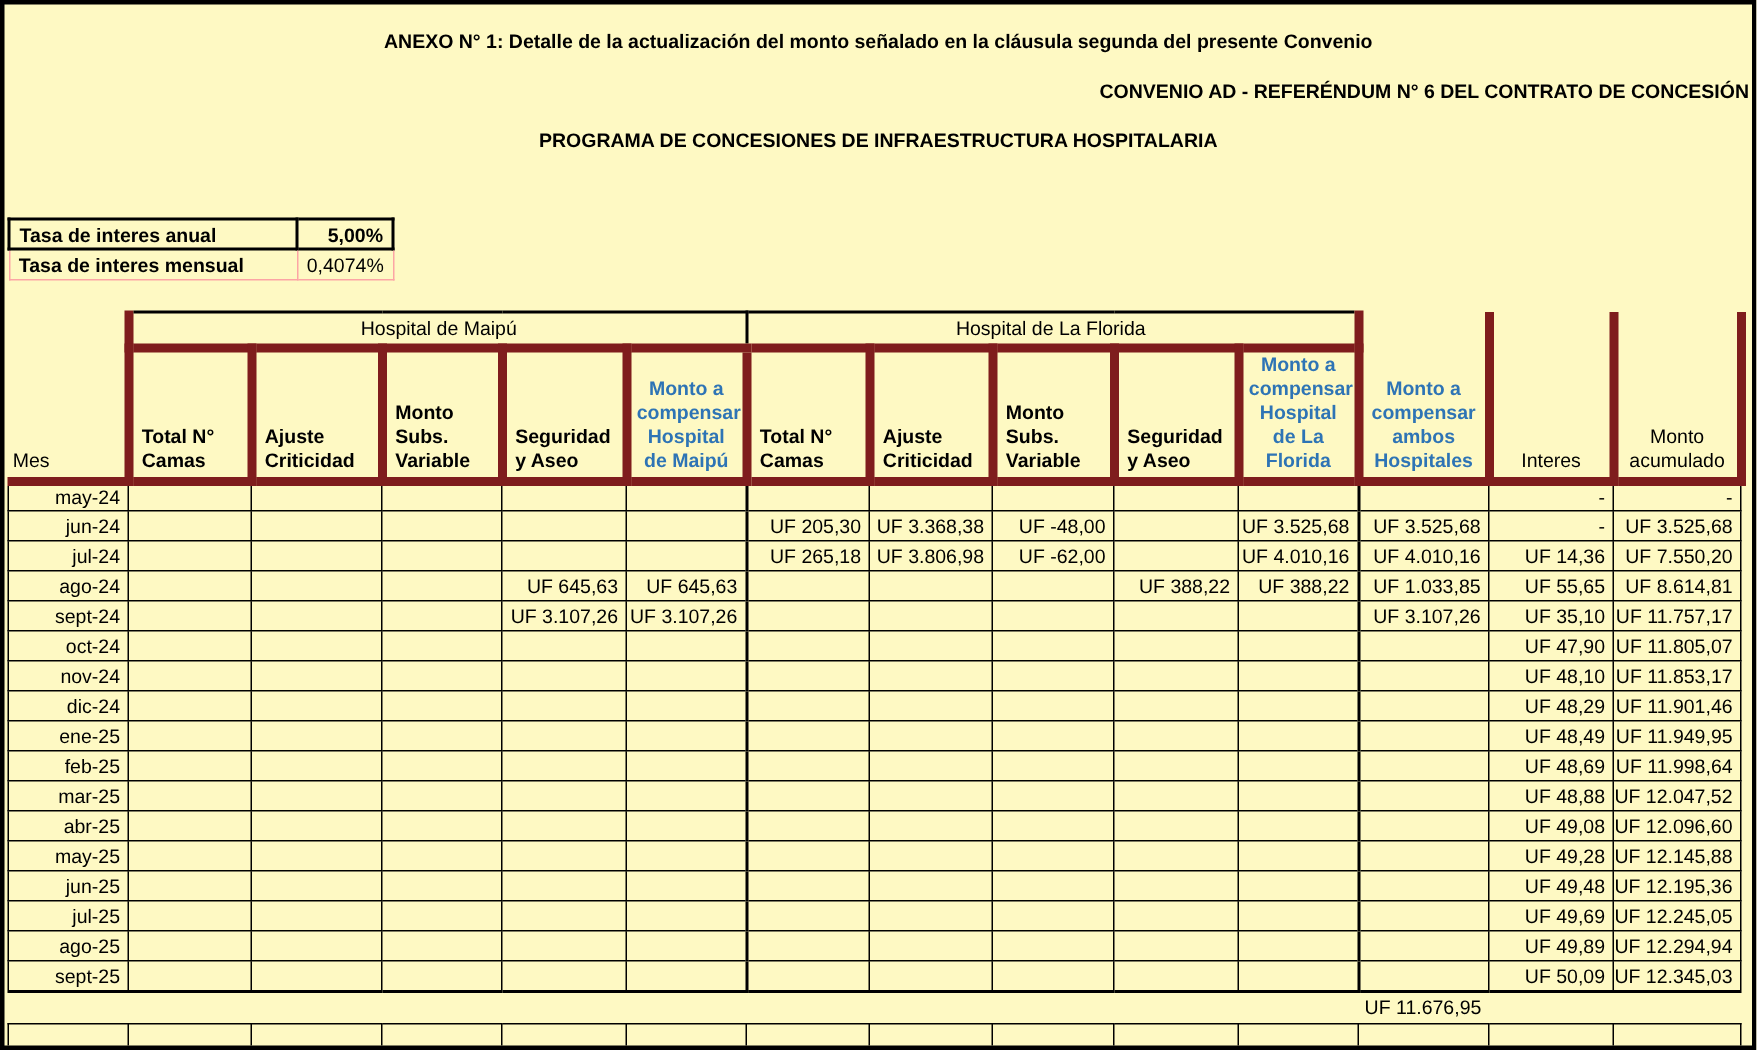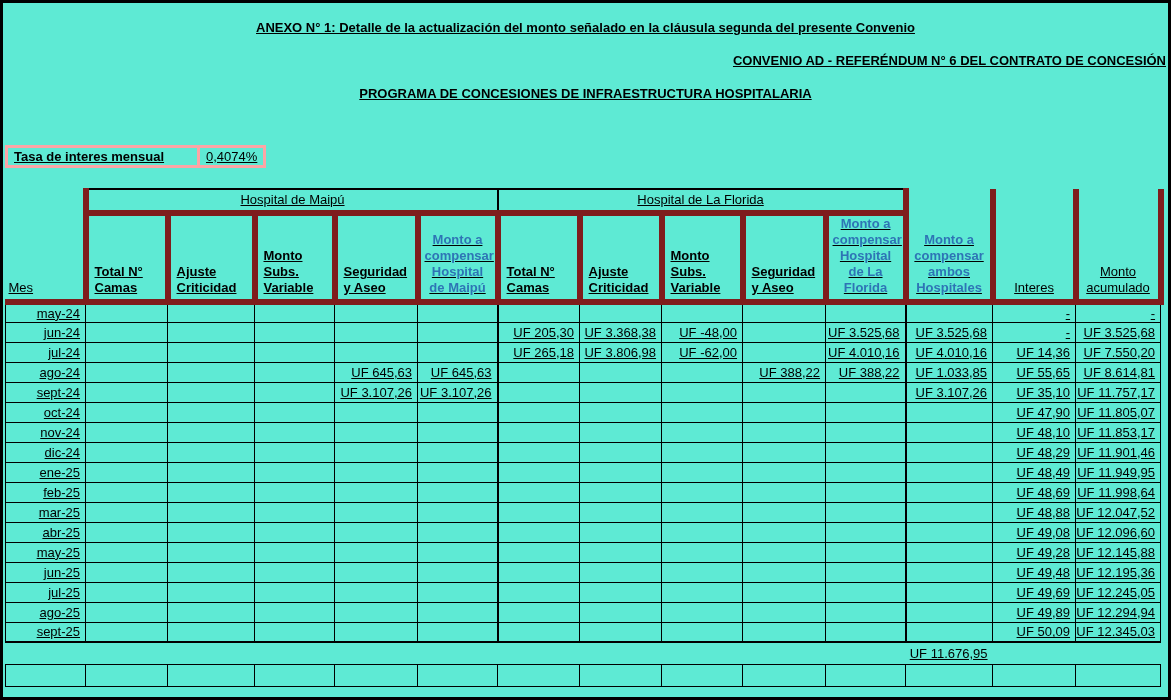--- a/index.html
+++ b/index.html
@@ -1,42 +1,41 @@
 <!DOCTYPE html>
 <html><head>
 <meta charset="utf-8">
 <style>
   * { box-sizing: border-box; }
   html, body { margin: 0; padding: 0; background: #ffffff; }
   body { font-family: "Liberation Sans", "DejaVu Sans", sans-serif; color: #000; }
 
   .page {
     width: 1171px; height: 700px;
-    background: #5eead4;
+    background: #fef9c3;
     border: 3px solid #000;
     padding: 2px;
     overflow: hidden;
     position: relative;
-    text-decoration: underline;
   }
 
   
   .title-block { width: 100%; text-align: center; }
   .doc-title    { margin-top: 15px; font-size: 13px; font-weight: bold; }
   .doc-sub1     { margin-top: 18px; font-size: 13px; font-weight: bold; text-align: right; }
   .doc-sub2     { margin-top: 18px;  font-size: 13px; font-weight: bold; }
 
   
   .rates { margin-top: 44px; }
   .rates table { border-collapse: collapse; table-layout: fixed; }
   .rates td { font-size: 13px; height: 20px; padding: 0 6px; white-space: nowrap; overflow: hidden; }
   .rates .rl { width: 192px; font-weight: bold; text-align: left; }
   .rates .rv { width: 58px; text-align: right; }
   .rates tr.r1 td { border: 2px solid #000; }
-  .rates tr.r2 td { border: 3px solid #fca5a5; }
+  .rates tr.r2 td { border: 1px solid #fca5a5; }
   .rates .bold { font-weight: bold; }
 
   
   .main {
     margin-top: 20px;
     border-collapse: collapse;
     table-layout: fixed;
     width: 1155px;
   }
   .main th, .main td { overflow: hidden; }
@@ -99,20 +98,24 @@
 
   <div class="title-block">
     <div class="doc-title">ANEXO N° 1: Detalle de la actualización del monto señalado en la cláusula segunda del presente Convenio</div>
     <div class="doc-sub1">CONVENIO AD - REFERÉNDUM N° 6 DEL CONTRATO DE CONCESIÓN</div>
     <div class="doc-sub2">PROGRAMA DE CONCESIONES DE INFRAESTRUCTURA HOSPITALARIA</div>
   </div>
 
   <div class="rates">
     <table>
       <tbody>
+          <tr class="r1">
+        <td class="rl">Tasa de interes anual</td>
+        <td class="rv bold">5,00%</td>
+      </tr>
       <tr class="r2">
         <td class="rl">Tasa de interes mensual</td>
         <td class="rv">0,4074%</td>
       </tr>
     </tbody>
       </table>
   </div>
 
   <table class="main">
     <colgroup>

